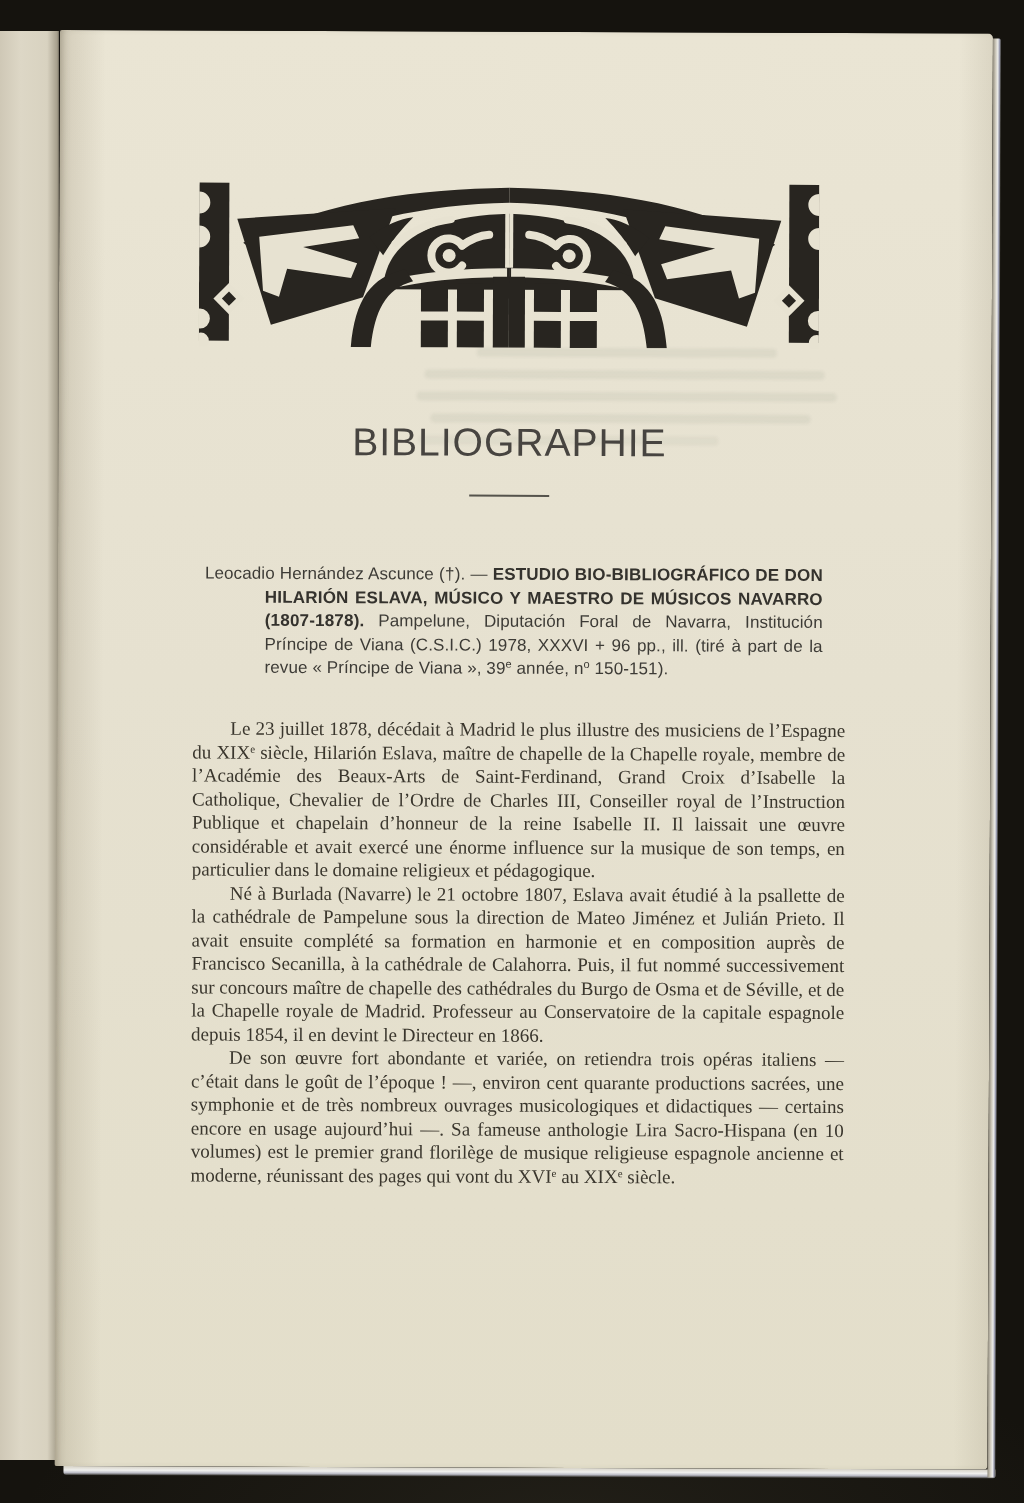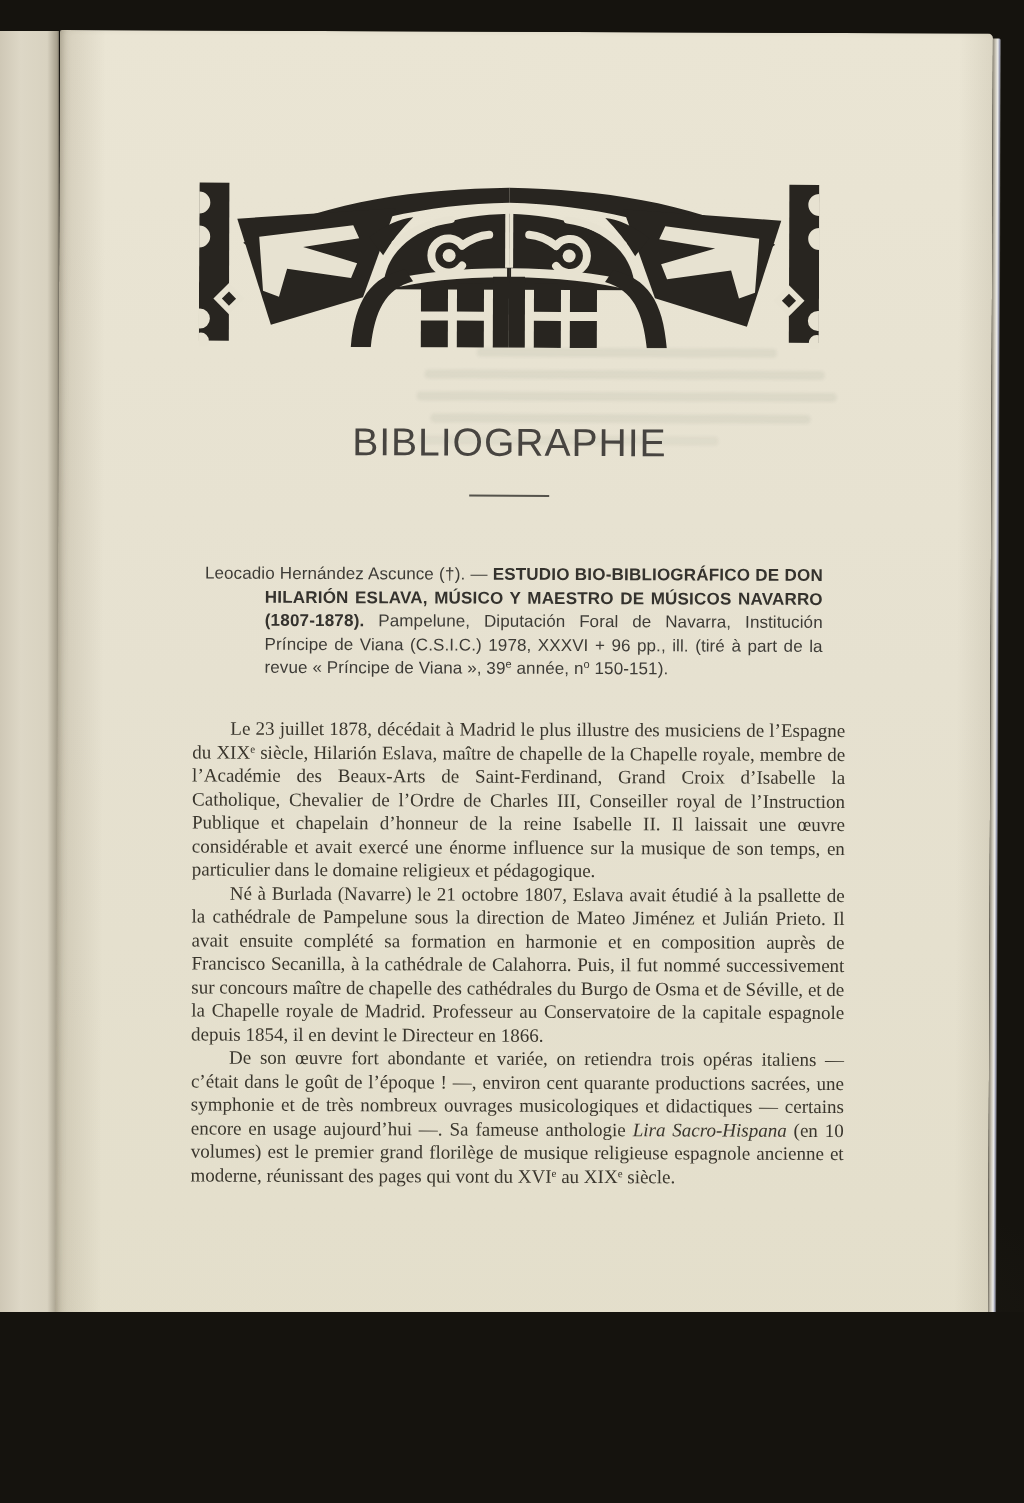--- a/index.html
+++ b/index.html
@@ -8,21 +8,21 @@
     --paper-dark:#d9d3c2;
     --ink:#3a362d;
     --ink-sans:#3d3b36;
     --ornament:#282520;
     --ghost:#8d9383;
   }
   *{box-sizing:border-box;}
   html,body{margin:0;padding:0;}
   body{width:1024px;height:1503px;overflow:hidden;background:var(--bg);
        font-family:"Liberation Sans","DejaVu Sans",sans-serif;}
-  .stage{position:relative;width:1024px;height:1312px;background:
+  .stage{position:relative;width:1024px;height:1503px;background:
      radial-gradient(ellipse 900px 300px at 55% 101%, rgba(70,66,52,.25), rgba(0,0,0,0) 60%),
      var(--bg);overflow:hidden;}
 
   
   .left-page-edge{position:absolute;left:0;top:31px;width:59px;height:1429px;
      background:linear-gradient(90deg,#cfc8b6 0,#ddd7c6 35%,#d8d2c0 80%,#a59e8b 97%,#6d685c 100%);
      border-radius:0 0 3px 0;}
 
   
   .page{position:absolute;left:60px;top:30px;width:933px;height:1436px;
@@ -64,21 +64,21 @@
   .citation{position:absolute;left:147px;top:531px;width:618px;margin:0;
      font-size:17px;line-height:23.6px;color:var(--ink-sans);
      text-align:justify;padding-left:60px;text-indent:-60px;letter-spacing:.1px;}
   .citation .b{font-weight:700;letter-spacing:.2px;color:#34322d;}
 
   .body-text{position:absolute;left:135px;top:686px;width:653px;
      font-family:"Liberation Serif","DejaVu Serif",serif;
      font-size:19px;line-height:23.5px;color:var(--ink);text-align:justify;
      hyphens:auto;-webkit-hyphens:auto;}
   .body-text p{margin:0;text-indent:38px;}
-  .i{font-style:italic;}
+  .i{}
   .sup{font-size:11px;vertical-align:6px;line-height:0;}
 </style>
 </head>
 <body>
 
 <div class="stage">
 
   <div class="left-page-edge"></div>
 
   <div class="page">

